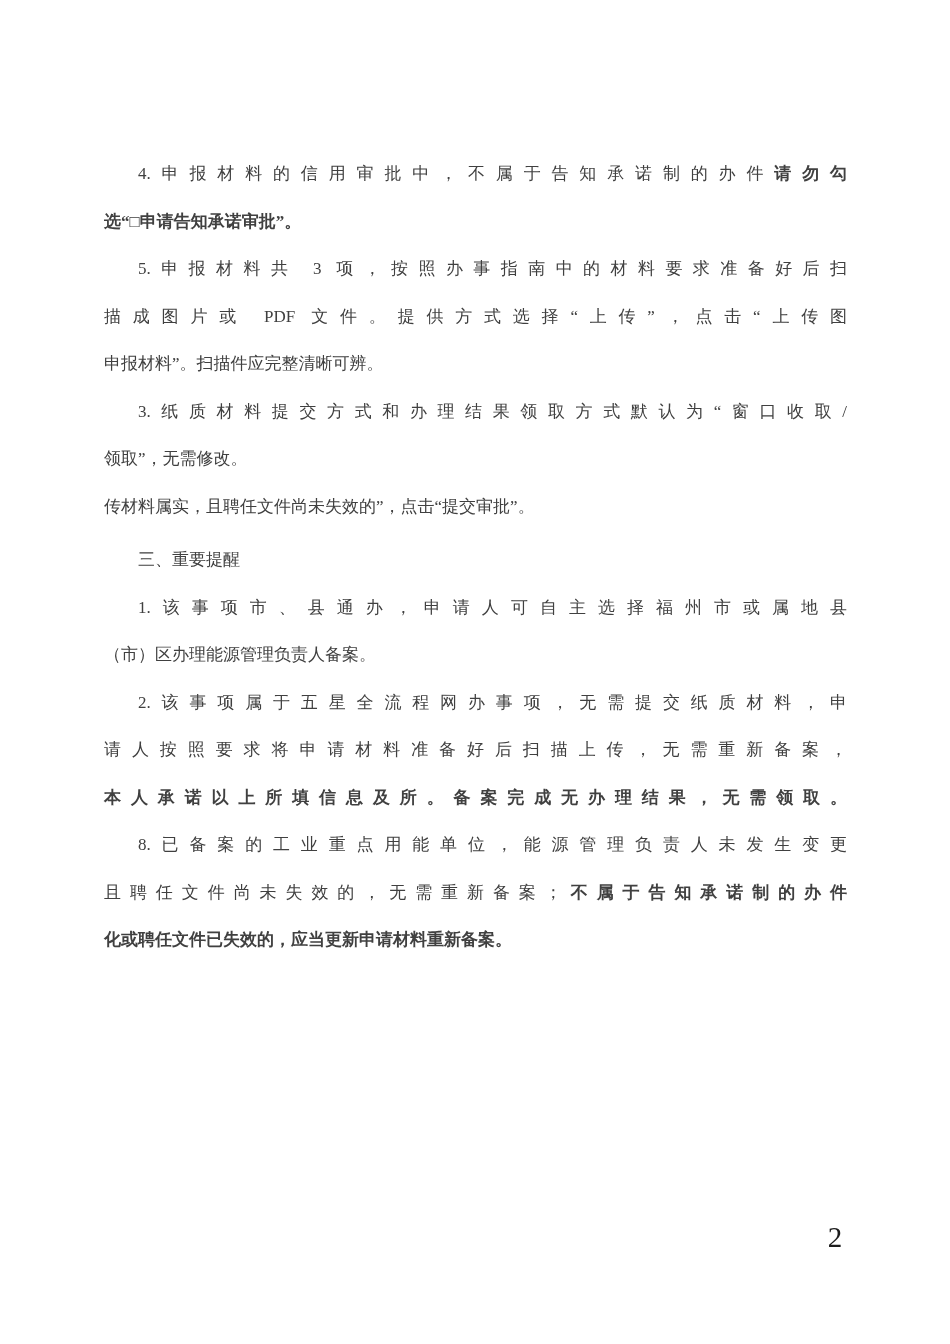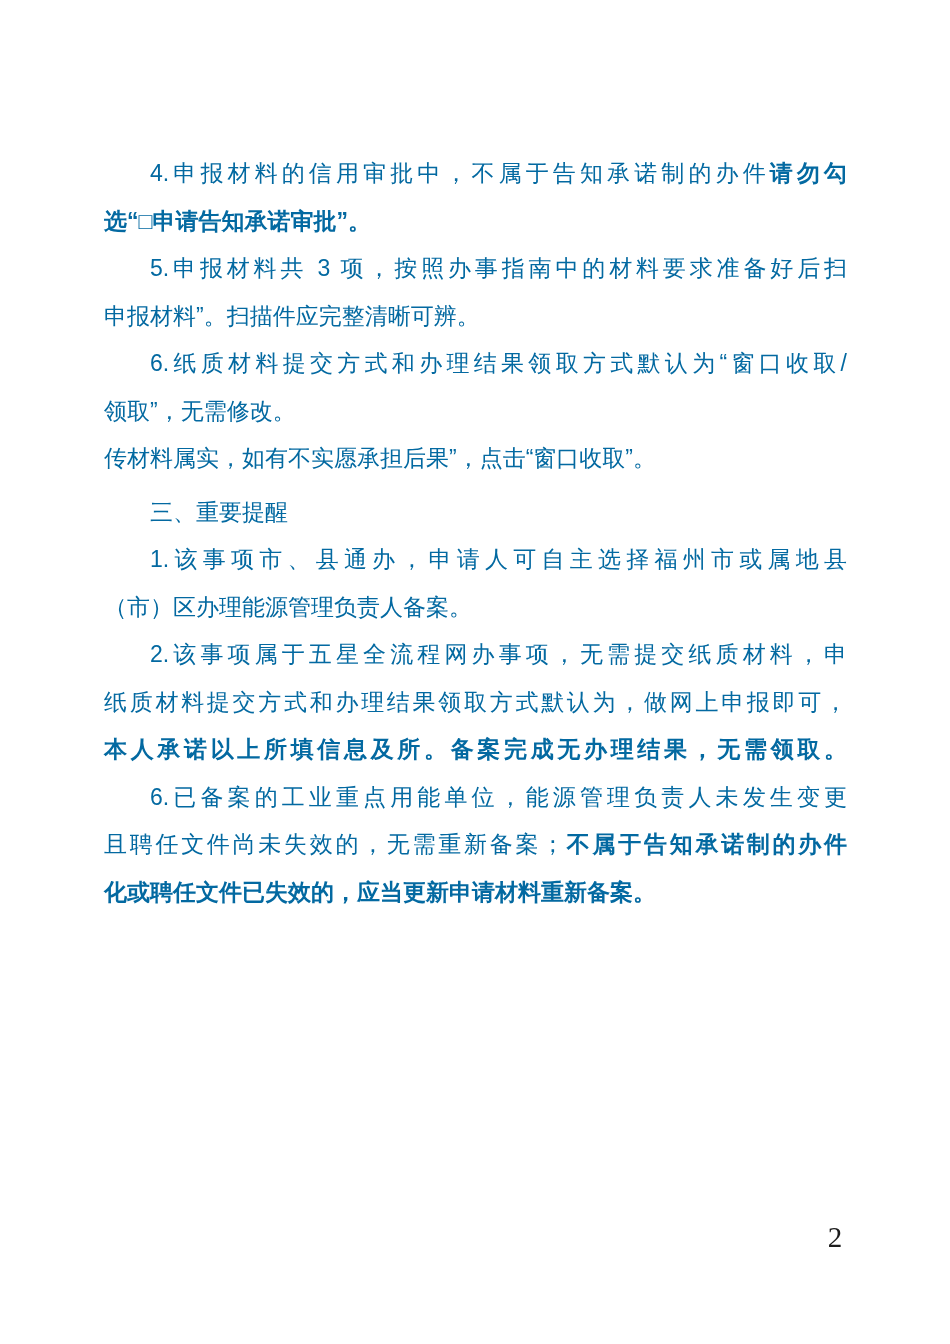--- a/index.html
+++ b/index.html
@@ -18,23 +18,24 @@
     height: 1344px;
     background: #ffffff;
     font-family: "Liberation Sans", sans-serif;
     color: #000000;
   }
   .doc {
     position: absolute;
     left: 104px;
     top: 150px;
     width: 743px;
-    font-size: 23px;
+    font-size: 17px;
     line-height: 47.5px;
-    color: #0369a1;
+    color: #404040;
+    font-family: Liberation Serif, serif;
   }
   .line {
     text-align: center;
     text-align-last: left;
   }
   .line.justify {
     text-align: justify;
     text-align-last: justify;
     text-justify: inter-character;
   }
@@ -59,28 +60,29 @@
   }
 </style>
 </head>
 <body>
 
 <div class="page">
   <div class="doc">
       <div class="line indent justify"><span class="seg">4.申报材料的信用审批中，不属于告知承诺制的办件</span><span class="seg bold">请勿勾</span></div>
       <div class="line"><span class="seg bold">选“□申请告知承诺审批”。</span></div>
       <div class="line indent justify"><span class="seg">5.申报材料共 3 项，按照办事指南中的材料要求准备好后扫</span></div>
+      <div class="line justify"><span class="seg">描成图片或 PDF 文件。提供方式选择“上传”，点击“上传图</span></div>
       <div class="line"><span class="seg">申报材料”。扫描件应完整清晰可辨。</span></div>
-      <div class="line indent justify"><span class="seg">6.纸质材料提交方式和办理结果领取方式默认为“窗口收取/</span></div>
+      <div class="line indent justify"><span class="seg">3.纸质材料提交方式和办理结果领取方式默认为“窗口收取/</span></div>
       <div class="line"><span class="seg">领取”，无需修改。</span></div>
-      <div class="line"><span class="seg">传材料属实，如有不实愿承担后果”，点击“窗口收取”。</span></div>
+      <div class="line"><span class="seg">传材料属实，且聘任文件尚未失效的”，点击“提交审批”。</span></div>
       <div class="line indent heading"><span class="seg">三、重要提醒</span></div>
       <div class="line indent justify"><span class="seg">1.该事项市、县通办，申请人可自主选择福州市或属地县</span></div>
       <div class="line"><span class="seg">（市）区办理能源管理负责人备案。</span></div>
       <div class="line indent justify"><span class="seg">2.该事项属于五星全流程网办事项，无需提交纸质材料，申</span></div>
-      <div class="line justify"><span class="seg">纸质材料提交方式和办理结果领取方式默认为，做网上申报即可，</span></div>
+      <div class="line justify"><span class="seg">请人按照要求将申请材料准备好后扫描上传，无需重新备案，</span></div>
       <div class="line justify"><span class="seg bold">本人承诺以上所填信息及所。备案完成无办理结果，无需领取。</span></div>
-      <div class="line indent justify"><span class="seg">6.已备案的工业重点用能单位，能源管理负责人未发生变更</span></div>
+      <div class="line indent justify"><span class="seg">8.已备案的工业重点用能单位，能源管理负责人未发生变更</span></div>
       <div class="line justify"><span class="seg">且聘任文件尚未失效的，无需重新备案；</span><span class="seg bold">不属于告知承诺制的办件</span></div>
       <div class="line"><span class="seg bold">化或聘任文件已失效的，应当更新申请材料重新备案。</span></div>
     </div>
   <div class="page-number">2</div>
 </div>
 
 </body></html>

